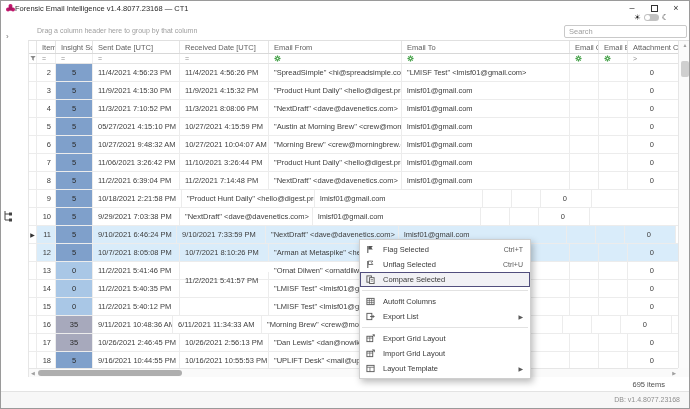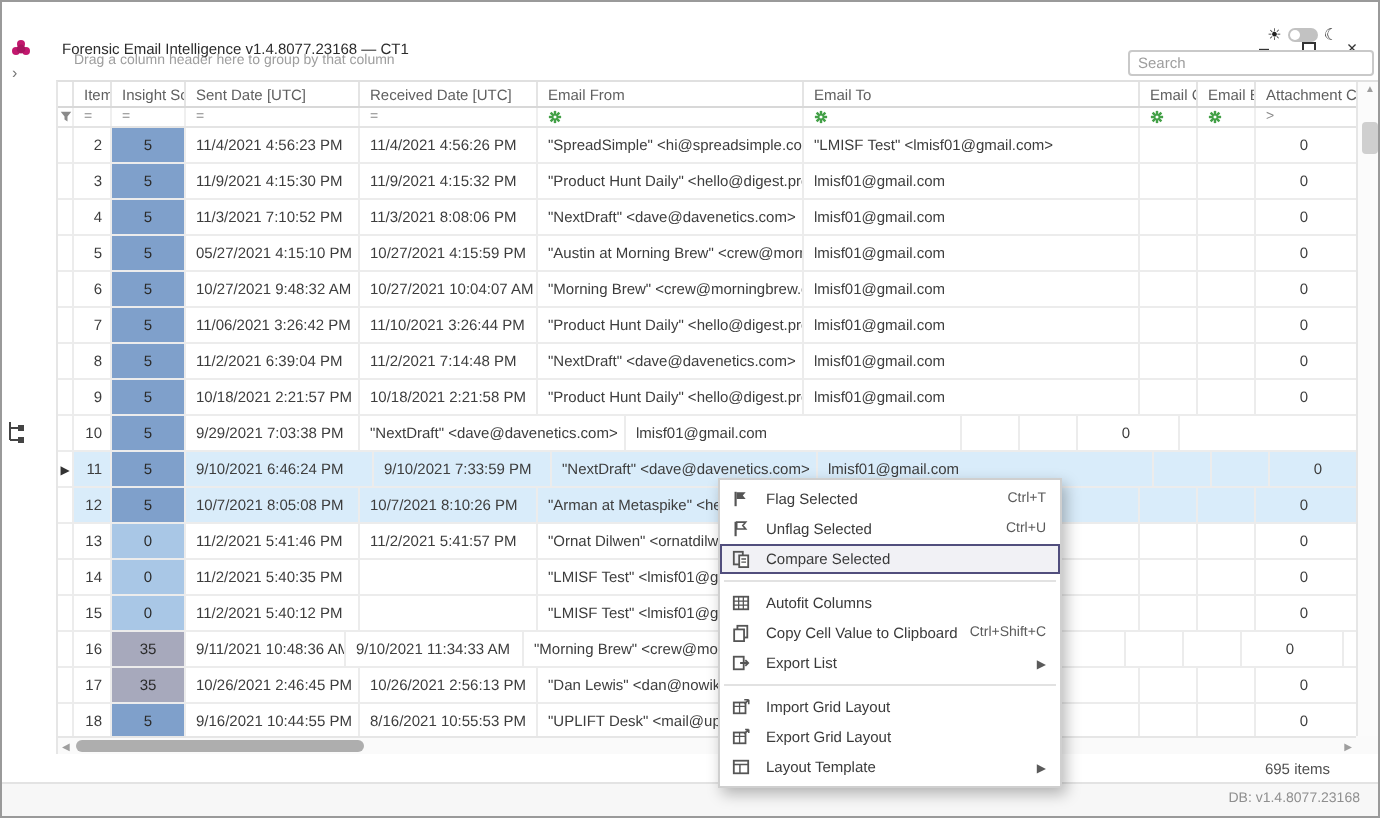--- a/index.html
+++ b/index.html
@@ -1,20 +1,20 @@
 <!DOCTYPE html>
 <html><head>
 <meta charset="utf-8">
 <style>
   html,body{margin:0;padding:0;}
   body{width:690px;height:409px;font-family:"Liberation Sans",sans-serif;background:#e9e9e9;}
   .window{position:absolute;left:0;top:0;width:688px;height:407px;background:#fff;border:1px solid #9a9a9a;overflow:hidden;}
 
   
-  .titlebar{position:absolute;left:0;top:16px;width:100%;height:14px;display:flex;align-items:center;gap:16px;padding-left:5px;box-sizing:border-box;text-align:center;}
+  .titlebar{position:absolute;left:0;top:0;width:100%;height:14px;display:flex;align-items:center;gap:0;padding-left:5px;box-sizing:border-box;text-align:center;}
   .title{font-size:7.5px;color:#2b2b2b;white-space:nowrap;}
   .win-controls{position:absolute;right:2px;top:0;height:14px;display:flex;align-items:center;}
   .win-btn{width:22px;height:14px;display:flex;align-items:center;justify-content:center;color:#333;font-size:9px;line-height:14px;}
   .max-glyph{width:5px;height:5px;border:1px solid #333;display:inline-block;}
 
   
   .theme-toggle{position:absolute;top:12px;right:20px;display:flex;align-items:center;gap:3px;height:9px;}
   .tt-glyph{font-size:8px;color:#222;line-height:9px;}
   .tt-pill{width:15px;height:7px;background:#c2c2c2;border-radius:4px;position:relative;}
   .tt-knob{position:absolute;left:1px;top:1px;width:5px;height:5px;border-radius:50%;background:#fff;}
@@ -271,21 +271,20 @@
           <div class="cell" style="width: 133px;">"NextDraft" &lt;dave@davenetics.com&gt;</div>
           <div class="cell" style="width: 168px;">lmisf01@gmail.com</div>
           <div class="cell" style="width: 29px;"></div>
           <div class="cell" style="width: 29px;"></div>
           <div class="cell att" style="width: 51px;">0</div>
         </div>
         <div class="row">
           <div class="cell ind" style="width: 8px;"></div>
           <div class="cell num" style="width: 19px;">9</div>
           <div class="cell score" style="width: 37px; background: rgb(127, 160, 203);">5</div>
-          <div class="cell" style="width: 87px;">10/18/2021 2:21:57 PM</div>
           <div class="cell" style="width: 89px;">10/18/2021 2:21:58 PM</div>
           <div class="cell" style="width: 133px;">"Product Hunt Daily" &lt;hello@digest.producthunt.com&gt;</div>
           <div class="cell" style="width: 168px;">lmisf01@gmail.com</div>
           <div class="cell" style="width: 29px;"></div>
           <div class="cell" style="width: 29px;"></div>
           <div class="cell att" style="width: 51px;">0</div>
         </div>
         <div class="row">
           <div class="cell ind" style="width: 8px;"></div>
           <div class="cell num" style="width: 19px;">10</div>
@@ -294,21 +293,21 @@
           <div class="cell" style="width: 133px;">"NextDraft" &lt;dave@davenetics.com&gt;</div>
           <div class="cell" style="width: 168px;">lmisf01@gmail.com</div>
           <div class="cell" style="width: 29px;"></div>
           <div class="cell" style="width: 29px;"></div>
           <div class="cell att" style="width: 51px;">0</div>
         </div>
         <div class="row sel">
           <div class="cell ind" style="width: 8px;"><span class="row-focus-arrow">▶</span></div>
           <div class="cell num" style="width: 19px;">11</div>
           <div class="cell score" style="width: 37px; background: rgb(127, 160, 203);">5</div>
-          <div class="cell" style="width: 94px;">9/10/2021 6:46:24 PM</div>
+          <div class="cell" style="width: 84px;">9/10/2021 6:46:24 PM</div>
           <div class="cell" style="width: 89px;">9/10/2021 7:33:59 PM</div>
           <div class="cell" style="width: 133px;">"NextDraft" &lt;dave@davenetics.com&gt;</div>
           <div class="cell" style="width: 168px;">lmisf01@gmail.com</div>
           <div class="cell" style="width: 29px;"></div>
           <div class="cell" style="width: 29px;"></div>
           <div class="cell att" style="width: 51px;">0</div>
         </div>
         <div class="row sel">
           <div class="cell ind" style="width: 8px;"></div>
           <div class="cell num" style="width: 19px;">12</div>
@@ -319,21 +318,21 @@
           <div class="cell" style="width: 168px;">lmisf01@gmail.com</div>
           <div class="cell" style="width: 29px;"></div>
           <div class="cell" style="width: 29px;"></div>
           <div class="cell att" style="width: 51px;">0</div>
         </div>
         <div class="row">
           <div class="cell ind" style="width: 8px;"></div>
           <div class="cell num" style="width: 19px;">13</div>
           <div class="cell score" style="width: 37px; background: rgb(169, 199, 230);">0</div>
           <div class="cell" style="width: 87px;">11/2/2021 5:41:46 PM</div>
-          <div class="cell" style="width: 89px;">11/2/2021 5:41:57 PM</div>
+          <div class="cell" style="width: 89px; margin-top: 10px;">11/2/2021 5:41:57 PM</div>
           <div class="cell" style="width: 133px;">"Ornat Dilwen" &lt;ornatdilwen@gmail.com&gt;</div>
           <div class="cell" style="width: 168px;">lmisf01@gmail.com</div>
           <div class="cell" style="width: 29px;"></div>
           <div class="cell" style="width: 29px;"></div>
           <div class="cell att" style="width: 51px;">0</div>
         </div>
         <div class="row">
           <div class="cell ind" style="width: 8px;"></div>
           <div class="cell num" style="width: 19px;">14</div>
           <div class="cell score" style="width: 37px; background: rgb(169, 199, 230);">0</div>
@@ -355,21 +354,21 @@
           <div class="cell" style="width: 168px;">"LMISF Test" &lt;lmisf01@gmail.com&gt;</div>
           <div class="cell" style="width: 29px;"></div>
           <div class="cell" style="width: 29px;"></div>
           <div class="cell att" style="width: 51px;">0</div>
         </div>
         <div class="row">
           <div class="cell ind" style="width: 8px;"></div>
           <div class="cell num" style="width: 19px;">16</div>
           <div class="cell score" style="width: 37px; background: rgb(167, 169, 188);">35</div>
           <div class="cell" style="width: 80px;">9/11/2021 10:48:36 AM</div>
-          <div class="cell" style="width: 89px;">9/10/2021 11:34:33 AM</div>
+          <div class="cell" style="width: 89px;">6/11/2021 11:34:33 AM</div>
           <div class="cell" style="width: 133px;">"Morning Brew" &lt;crew@morningbrew.com&gt;</div>
           <div class="cell" style="width: 168px;">lmisf01@gmail.com</div>
           <div class="cell" style="width: 29px;"></div>
           <div class="cell" style="width: 29px;"></div>
           <div class="cell att" style="width: 51px;">0</div>
         </div>
         <div class="row">
           <div class="cell ind" style="width: 8px;"></div>
           <div class="cell num" style="width: 19px;">17</div>
           <div class="cell score" style="width: 37px; background: rgb(167, 169, 188);">35</div>
@@ -379,21 +378,21 @@
           <div class="cell" style="width: 168px;">lmisf01@gmail.com</div>
           <div class="cell" style="width: 29px;"></div>
           <div class="cell" style="width: 29px;"></div>
           <div class="cell att" style="width: 51px;">0</div>
         </div>
         <div class="row">
           <div class="cell ind" style="width: 8px;"></div>
           <div class="cell num" style="width: 19px;">18</div>
           <div class="cell score" style="width: 37px; background: rgb(127, 160, 203);">5</div>
           <div class="cell" style="width: 87px;">9/16/2021 10:44:55 PM</div>
-          <div class="cell" style="width: 89px;">8/16/2021 10:55:53 PM</div>
+          <div class="cell" style="width: 89px;">10/16/2021 10:55:53 PM</div>
           <div class="cell" style="width: 133px;">"UPLIFT Desk" &lt;mail@upliftdesk.com&gt;</div>
           <div class="cell" style="width: 168px;">lmisf01@gmail.com</div>
           <div class="cell" style="width: 29px;"></div>
           <div class="cell" style="width: 29px;"></div>
           <div class="cell att" style="width: 51px;">0</div>
         </div>
       </div>
     <div class="vscroll">
       <div class="vs-up">▲</div>
       <div class="vs-thumb"></div>
@@ -448,61 +447,51 @@
           <svg width="9" height="9" viewBox="0 0 10 10">
             <rect x="1" y="1.5" width="8" height="7" fill="none" stroke="#555" stroke-width="1"></rect>
             <path d="M3.7,1.5 v7 M6.3,1.5 v7 M1,4 h8 M1,6.2 h8" stroke="#555" stroke-width="0.7"></path>
           </svg>
         </span>
         <span class="lbl">Autofit Columns</span>
       </div>
       <div class="mi">
         <span class="ic">
           <svg width="9" height="9" viewBox="0 0 10 10">
-            <rect x="3" y="1" width="5.5" height="6.5" fill="none" stroke="#555" stroke-width="1"></rect>
-            <rect x="1.2" y="3" width="5.5" height="6.5" fill="#fff" stroke="#555" stroke-width="1"></rect>
-          </svg>
-        </span>
-        <span class="lbl">Copy Cell Value to Clipboard</span>
-        <span class="sc">Ctrl+Shift+C</span>
-      </div>
-      <div class="mi">
-        <span class="ic">
-          <svg width="9" height="9" viewBox="0 0 10 10">
             <rect x="1" y="1.5" width="5.5" height="7" fill="none" stroke="#555" stroke-width="1"></rect>
             <path d="M4.5,5 h4.5 M7.4,3.4 L9,5 L7.4,6.6" stroke="#555" stroke-width="1" fill="none"></path>
           </svg>
         </span>
         <span class="lbl">Export List</span>
         <span class="sub">▶</span>
       </div>
       <div class="msep"></div>
+      <div class="mi">
+        <span class="ic">
+          <svg width="9" height="9" viewBox="0 0 10 10">
+            <rect x="1" y="2.5" width="6.5" height="6" fill="none" stroke="#555" stroke-width="1"></rect>
+            <path d="M1,4.6 h6.5 M4.2,2.5 v6" stroke="#555" stroke-width="0.7"></path>
+            <path d="M6.8,3.3 L9.3,0.8 M9.3,0.8 h-2 M9.3,0.8 v2" stroke="#555" stroke-width="0.9" fill="none"></path>
+          </svg>
+        </span>
+        <span class="lbl">Export Grid Layout</span>
+      </div>
       <div class="mi">
         <span class="ic">
           <svg width="9" height="9" viewBox="0 0 10 10">
             <rect x="1" y="2.5" width="6.5" height="6" fill="none" stroke="#555" stroke-width="1"></rect>
             <path d="M1,4.6 h6.5 M4.2,2.5 v6" stroke="#555" stroke-width="0.7"></path>
             <path d="M9.3,1 L6.8,1 M9.3,1 v2.5 M9.3,1 L7,3.3" stroke="#555" stroke-width="0.9" fill="none"></path>
           </svg>
         </span>
         <span class="lbl">Import Grid Layout</span>
       </div>
       <div class="mi">
         <span class="ic">
           <svg width="9" height="9" viewBox="0 0 10 10">
-            <rect x="1" y="2.5" width="6.5" height="6" fill="none" stroke="#555" stroke-width="1"></rect>
-            <path d="M1,4.6 h6.5 M4.2,2.5 v6" stroke="#555" stroke-width="0.7"></path>
-            <path d="M6.8,3.3 L9.3,0.8 M9.3,0.8 h-2 M9.3,0.8 v2" stroke="#555" stroke-width="0.9" fill="none"></path>
-          </svg>
-        </span>
-        <span class="lbl">Export Grid Layout</span>
-      </div>
-      <div class="mi">
-        <span class="ic">
-          <svg width="9" height="9" viewBox="0 0 10 10">
             <rect x="1" y="1.5" width="8" height="7" fill="none" stroke="#555" stroke-width="1"></rect>
             <path d="M1,3.6 h8 M4.4,3.6 v4.9" stroke="#555" stroke-width="0.8"></path>
           </svg>
         </span>
         <span class="lbl">Layout Template</span>
         <span class="sub">▶</span>
       </div>
     </div>
 
 </div>

